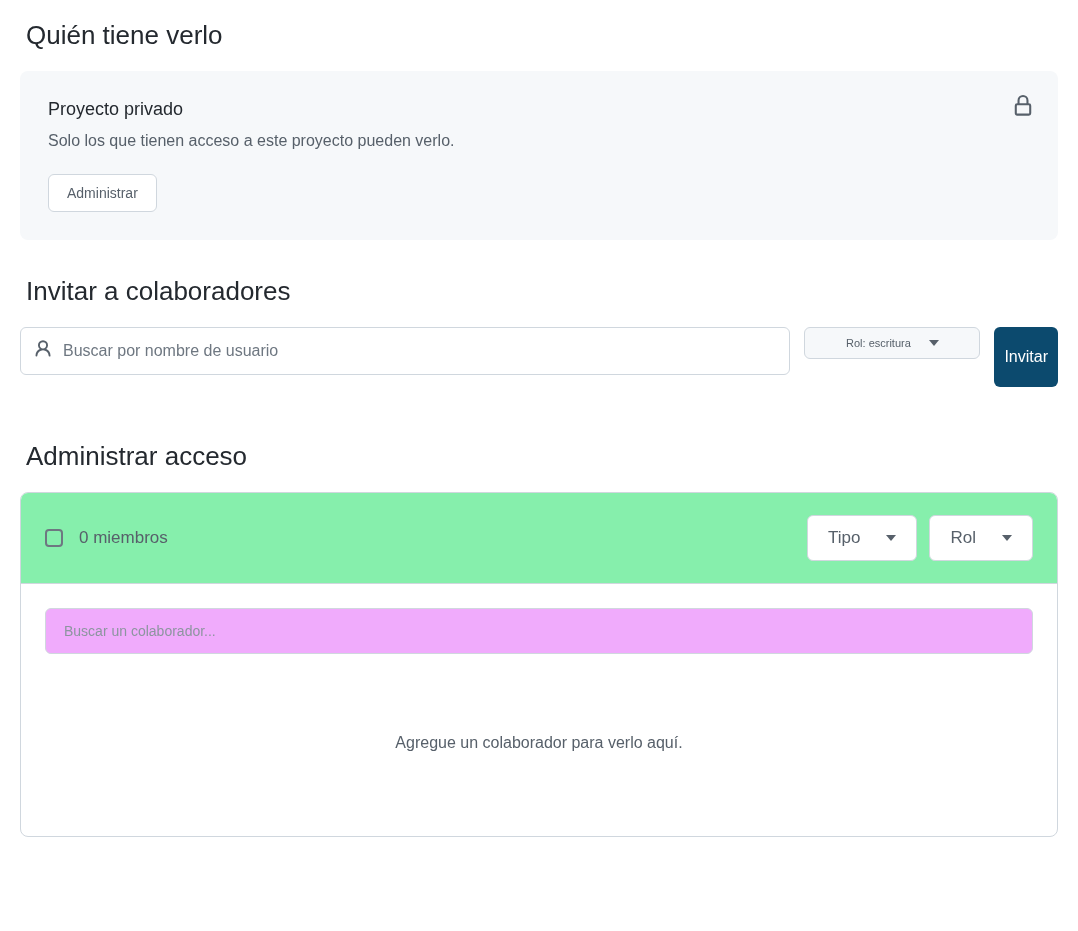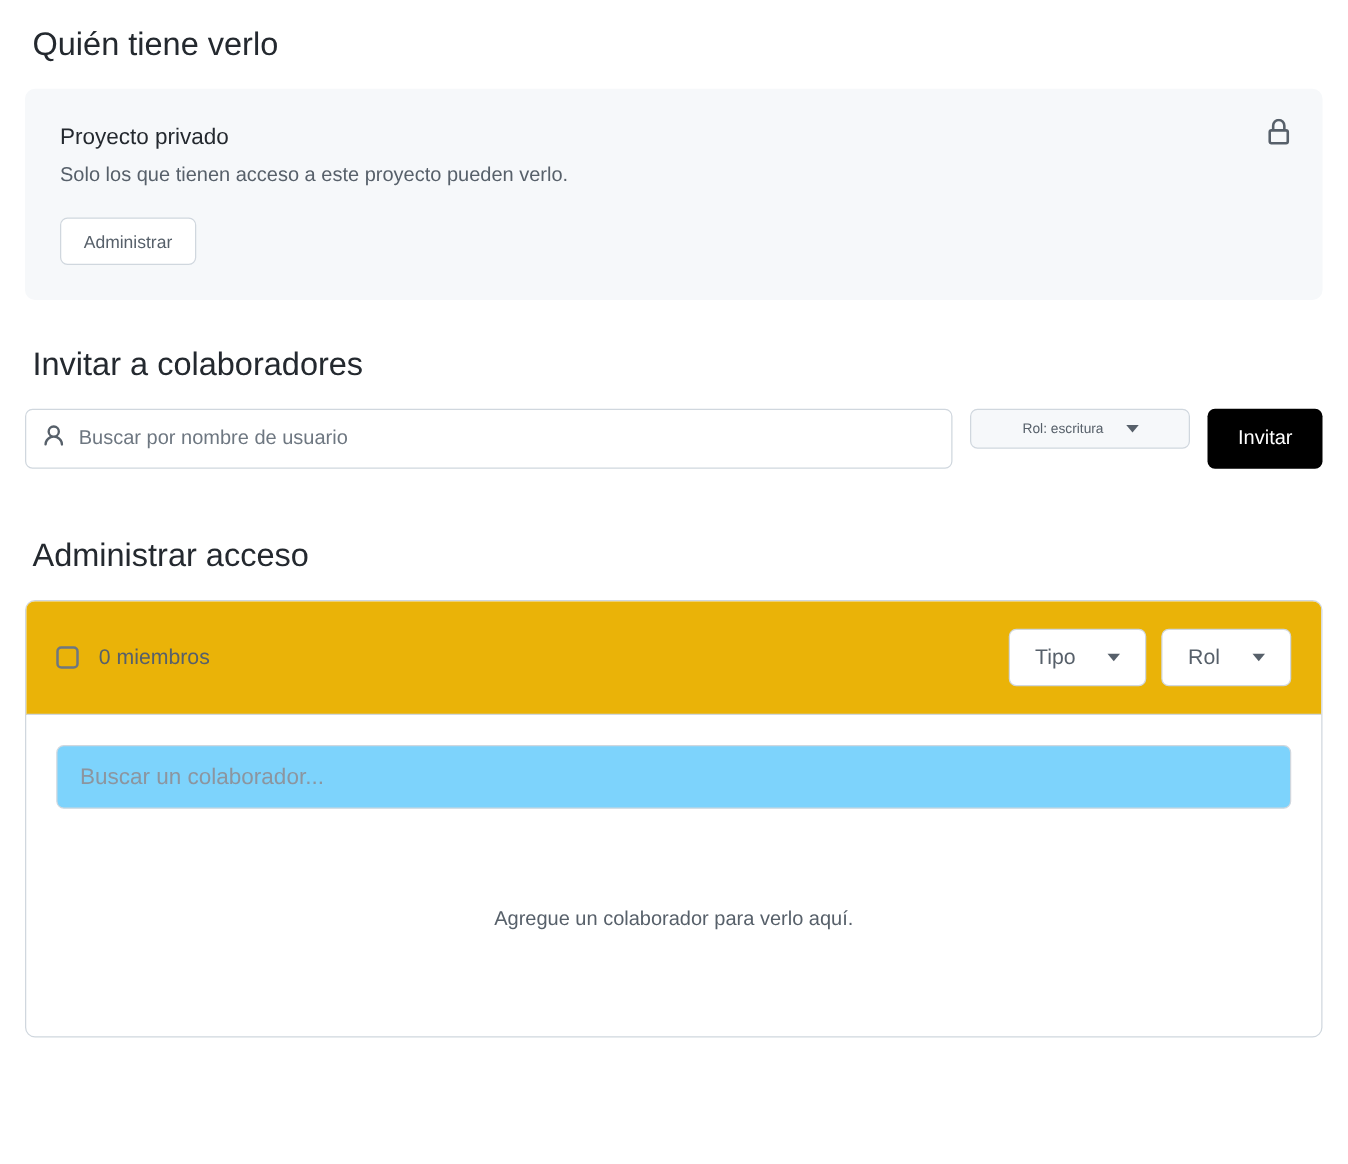--- a/index.html
+++ b/index.html
@@ -89,37 +89,37 @@
       justify-content: center;
       gap: 18px;
       padding: 0 20px;
       font-size: 11px;
       color: #57606a;
       cursor: pointer;
       height: 32px;
       min-width: 176px;
     }
     .btn-invite {
-      background: #000000;
+      background: #0c4a6e;
       color: #fff;
       border: none;
       border-radius: 6px;
-      padding: 0 24px;
-      font-size: 16px;
-      cursor: pointer;
-      height: 48px;
+      padding: 0 10px;
+      font-size: 16px;
+      cursor: pointer;
+      height: 60px;
       font-family: inherit;
     }
     .manage-panel {
       border: 1px solid #d0d7de;
       border-radius: 8px;
       overflow: hidden;
     }
     .manage-header {
-      background: #eab308;
+      background: #86efac;
       border-bottom: 1px solid #d0d7de;
       padding: 22px 24px;
       display: flex;
       align-items: center;
       justify-content: space-between;
     }
     .manage-left {
       display: flex;
       align-items: center;
       gap: 16px;
@@ -145,24 +145,24 @@
       display: flex;
       align-items: center;
       gap: 26px;
       cursor: pointer;
       font-family: inherit;
     }
     .manage-body { padding: 24px; }
     .collab-search {
       width: 100%;
       border: 1px solid #d0d7de;
-      background: #7dd3fc;
+      background: #f0abfc;
       border-radius: 6px;
       padding: 14px 18px;
-      font-size: 18px;
+      font-size: 14px;
       color: #24292f;
       outline: none;
       font-family: inherit;
     }
     .collab-search::placeholder { color: #8c959f; }
     .empty-state {
       text-align: center;
       padding: 80px 20px 60px;
     }
     .empty-title {

